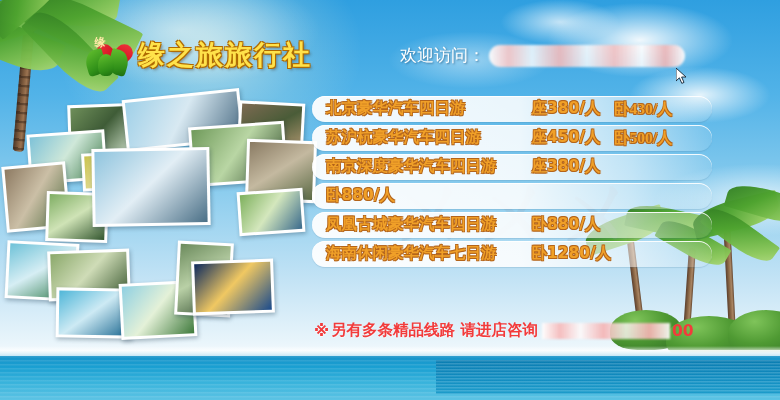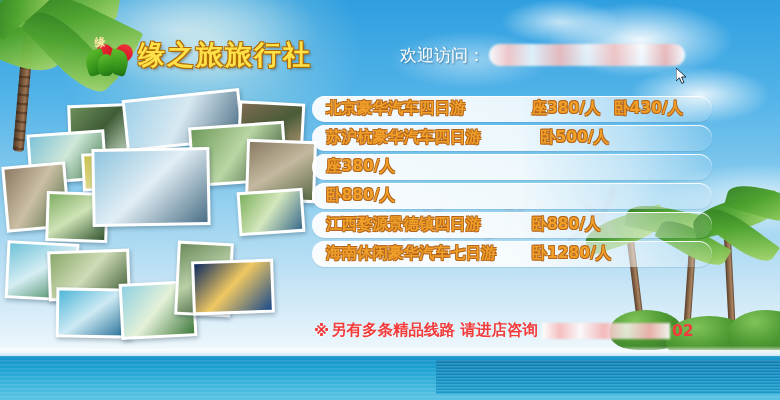--- a/index.html
+++ b/index.html
@@ -157,21 +157,21 @@
     text-shadow:
       -1px -1px 0 #b06a00, 1px -1px 0 #b06a00,
       -1px  1px 0 #b06a00, 1px  1px 0 #b06a00,
        2px  2px 3px rgba(60,30,0,0.45);
     white-space: nowrap;
     font-family: Liberation Mono, monospace;
   }
 
   .welcome-block {
     position: absolute; left: 400px; top: 44px;
-    display: flex; align-items: flex-start; gap: 4px;
+    display: flex; align-items: center; gap: 4px;
   }
   .welcome-label {
     font-size: 17px;
     color: #ffffff;
     text-shadow: 1px 1px 2px rgba(20,70,110,0.6);
     white-space: nowrap;
   }
   .redacted-url {
     width: 196px; height: 22px;
     border-radius: 11px;
@@ -235,21 +235,21 @@
     font-weight: bold;
     color: #f0a028;
     text-shadow:
       -0.7px -0.7px 0 #b4641a, 0.7px -0.7px 0 #b4641a,
       -0.7px  0.7px 0 #b4641a, 0.7px  0.7px 0 #b4641a;
     white-space: nowrap;
     line-height: 1;
   }
   .route-name { width: 214px; }
   .price-seat { width: 86px; }
-  .price-bed  { width: 102px; }
+  .price-bed  { width: 102px; font-family: Liberation Serif, serif; }
 
   .footnote {
     position: absolute; left: 314px; top: 320px;
     display: flex; align-items: center; gap: 2px;
     white-space: nowrap;
   }
   .footnote-text {
     font-size: 15.5px;
     font-weight: bold;
     color: #f23b3b;
@@ -394,47 +394,49 @@
   <div class="watermark">ㄨㄨㄨ</div>
 
   <div class="price-list">
       <div class="price-row">
         <span class="route-name">北京豪华汽车四日游</span>
         <span class="price-seat">座380/人</span>
         <span class="price-bed">卧430/人</span>
       </div>
       <div class="price-row">
         <span class="route-name">苏沪杭豪华汽车四日游</span>
+        <span class="price-seat">座450/人</span>
         <span class="price-bed">卧500/人</span>
       </div>
       <div class="price-row">
+        <span class="route-name">南京深度豪华汽车四日游</span>
         <span class="price-seat">座380/人</span>
         <span class="price-bed"></span>
       </div>
       <div class="price-row">
         <span class="price-seat">卧880/人</span>
         <span class="price-bed"></span>
       </div>
       <div class="price-row">
-        <span class="route-name">江西婺源景德镇四日游</span>
+        <span class="route-name">凤凰古城豪华汽车四日游</span>
         <span class="price-seat">卧880/人</span>
         <span class="price-bed"></span>
       </div>
       <div class="price-row">
         <span class="route-name">海南休闲豪华汽车七日游</span>
         <span class="price-seat">卧1280/人</span>
         <span class="price-bed"></span>
       </div>
     </div>
 
   <div class="footnote">
     <span class="footnote-text">※</span>
     <span class="footnote-text">另有多条精品线路 请进店咨询</span>
     <span class="redacted-phone"></span>
-    <span class="phone-tail">02</span>
+    <span class="phone-tail">00</span>
   </div>
 
   <div class="bottom-white"></div>
   <div class="ocean-horizon"></div>
   <div class="ocean"></div>
   <div class="ocean-deep"></div>
 
 </div>
 
 </body></html>

